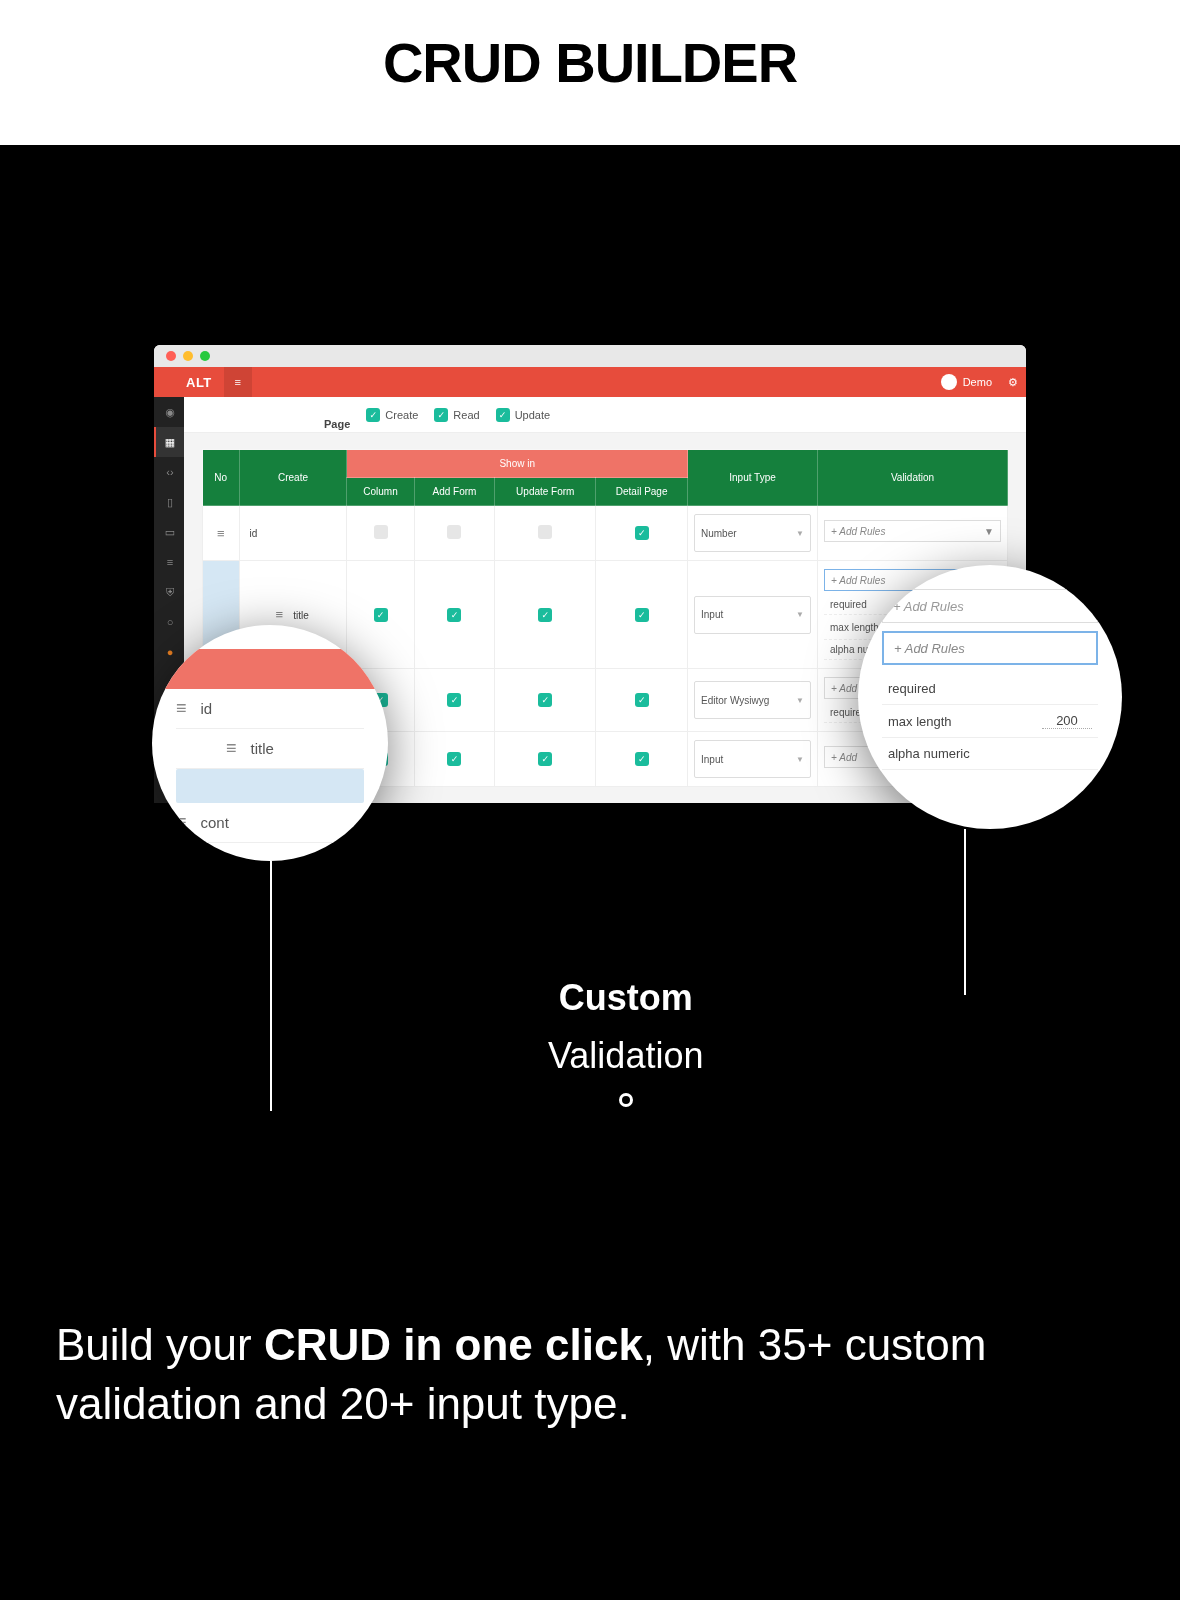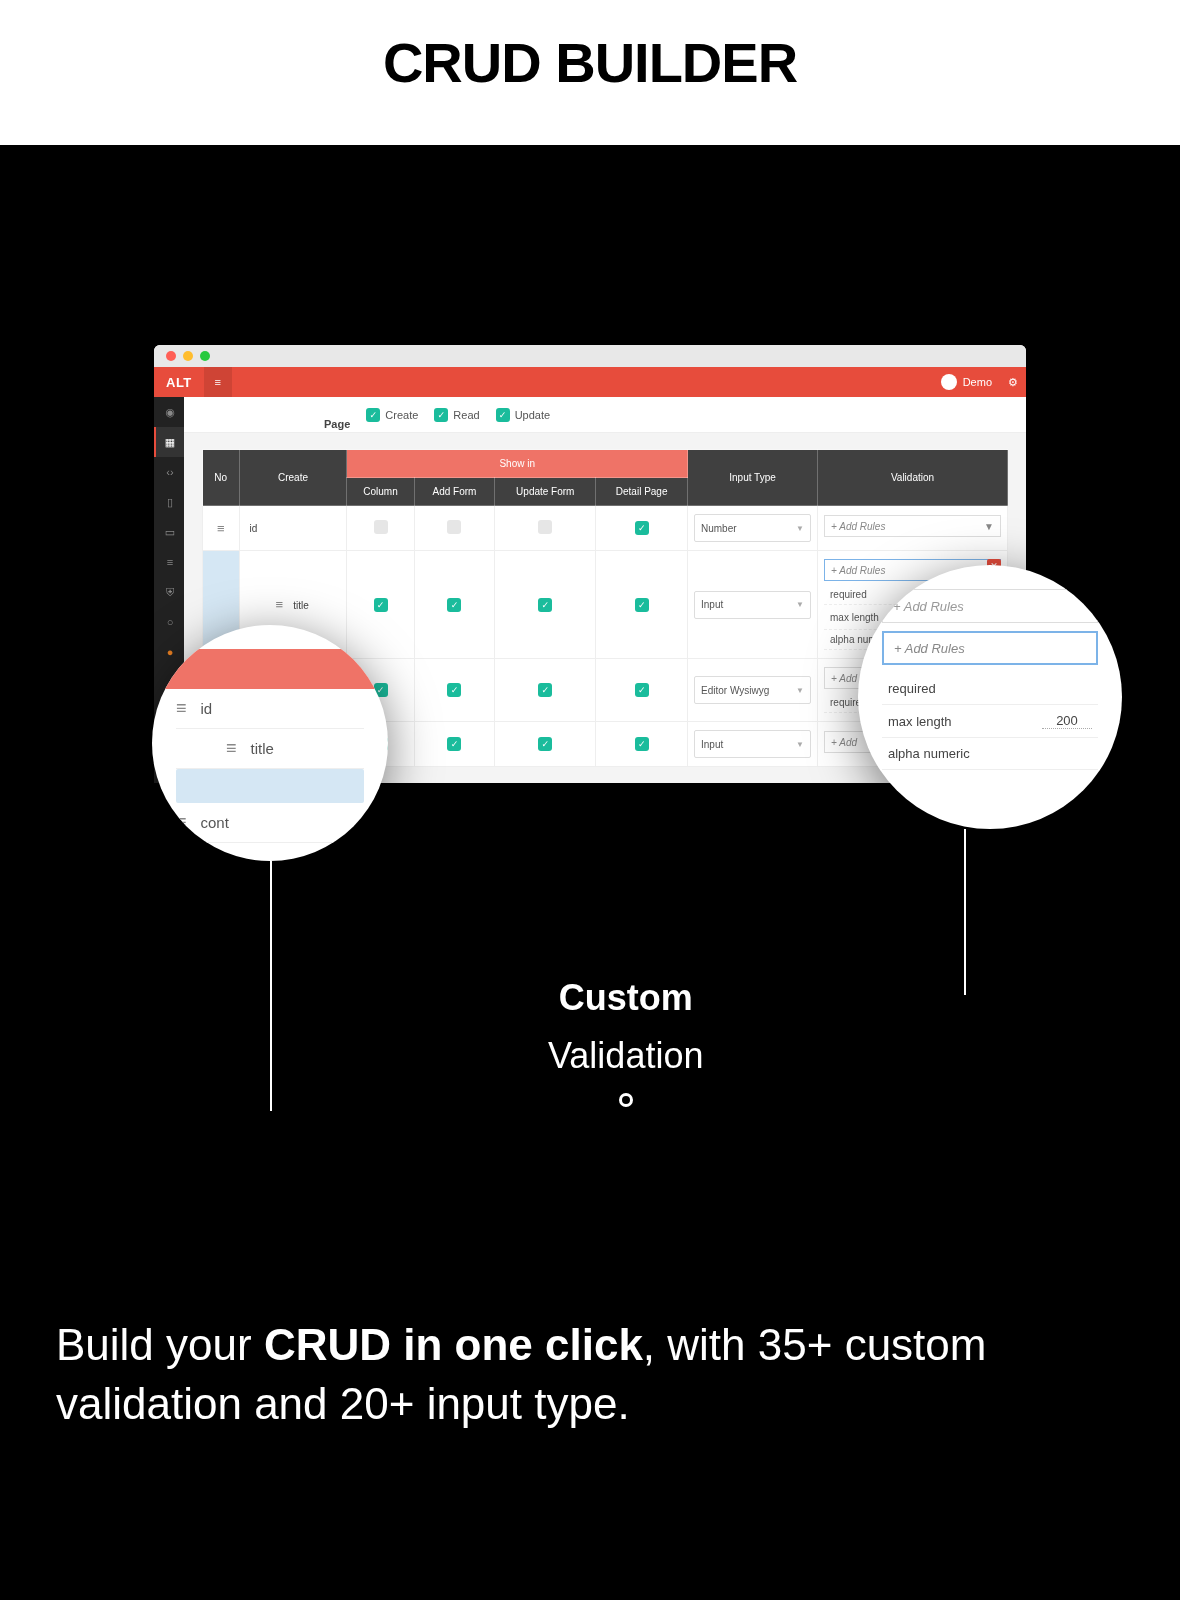--- a/index.html
+++ b/index.html
@@ -6,44 +6,44 @@
 body { font-family: -apple-system, BlinkMacSystemFont, "Segoe UI", sans-serif; background: #fff; width: 1180px; }
 .hero-white { background: #fff; padding: 30px 0 50px; text-align: center; position: relative; }
 .hero-title { font-size: 56px; font-weight: 800; letter-spacing: -1px; color: #000000; }
 .notch { position: absolute; left: 50%; transform: translateX(-50%); bottom: -28px; width: 0; height: 0; border-left: 36px solid transparent; border-right: 36px solid transparent; border-top: 30px solid #fff; }
 .black-zone { background: #000; padding: 220px 0 240px; position: relative; min-height: 1494px; }
 .window { position: absolute; left: 154px; top: 200px; width: 872px; background: #fff; border-radius: 6px 6px 0 0; overflow: hidden; box-shadow: 0 10px 40px rgba(0,0,0,.6); }
 .mac-bar { height: 22px; background: #e8e8e8; display: flex; align-items: center; gap: 7px; padding-left: 12px; }
 .mac-dot { width: 10px; height: 10px; border-radius: 50%; }
 .dot-r { background: #ff5f56; } .dot-y { background: #ffbd2e; } .dot-g { background: #27c93f; }
 .topbar { height: 30px; background: #e74c3c; display: flex; align-items: center; color: #fff; font-size: 11px; }
-.logo { font-weight: 700; font-size: 13px; padding: 0 12px; letter-spacing: .5px; }
+.logo { font-weight: 700; font-size: 13px; padding: 0 12px; letter-spacing: .5px; margin-left: 20px; }
 .burger-top { width: 28px; text-align: center; background: rgba(0,0,0,.1); height: 100%; display: flex; align-items: center; justify-content: center; }
 .top-user { margin-left: auto; display: flex; align-items: center; gap: 6px; padding-right: 8px; }
 .avatar { width: 16px; height: 16px; border-radius: 50%; background: #fff; }
 .gear-area { width: 26px; text-align: center; }
 .layout { display: flex; }
 .sidebar { width: 30px; background: #222; display: flex; flex-direction: column; }
 .side-item { height: 30px; display: flex; align-items: center; justify-content: center; color: #888; font-size: 11px; border-left: 2px solid transparent; }
 .side-item.active { border-left-color: #e74c3c; color: #fff; background: #333; }
 .main { flex: 1; background: #f4f4f4; }
 .page-row { display: flex; align-items: center; gap: 16px; height: 36px; padding-left: 140px; font-size: 11px; background: #fff; border-bottom: 1px solid #eee; }
 .page-lbl { font-weight: 600; color: #444; margin-top: 19px; }
 .chk-opt { display: flex; align-items: center; gap: 5px; color: #555; }
 .cb { width: 14px; height: 14px; border-radius: 3px; background: #1abc9c; display: inline-flex; align-items: center; justify-content: center; color: #fff; font-size: 9px; }
 .grid-wrap { padding: 16px 18px; }
 table { width: 100%; border-collapse: collapse; font-size: 10px; }
-th { background: #404040; color: #fff; font-weight: 500; padding: 8px 6px; border: 1px solid rgba(255,255,255,.25); text-align: center; }
+th { background: #15803d; color: #fff; font-weight: 500; padding: 8px 6px; border: 1px solid rgba(255,255,255,.25); text-align: center; }
 th.super { background: #ef7367; }
 td { background: #fff; border: 1px solid #eee; padding: 8px 6px; text-align: center; vertical-align: middle; }
 .drag { color: #888; font-size: 13px; }
 .fld { text-align: left; color: #444; padding-left: 10px; }
 .cb-off { width: 14px; height: 14px; border-radius: 3px; background: #e6e6e6; display: inline-block; }
 .cb-on { width: 14px; height: 14px; border-radius: 3px; background: #1abc9c; display: inline-flex; align-items: center; justify-content: center; color: #fff; font-size: 9px; }
-.sel { width: 100%; height: 28px; border: 1px solid #ddd; border-radius: 2px; background: #fff; display: flex; align-items: center; justify-content: space-between; padding: 0 6px; font-size: 10px; color: #555; }
+.sel { width: 100%; height: 38px; border: 1px solid #ddd; border-radius: 2px; background: #fff; display: flex; align-items: center; justify-content: space-between; padding: 0 6px; font-size: 10px; color: #555; }
 .sel .caret { color: #aaa; font-size: 8px; }
 .rules-box { text-align: left; }
 .add-rules { width: 100%; height: 22px; border: 1px solid #ddd; display: flex; align-items: center; justify-content: space-between; padding: 0 6px; font-size: 10px; color: #888; font-style: italic; margin-bottom: 4px; }
 .rule-line { display: flex; align-items: center; gap: 6px; padding: 4px 6px; border-bottom: 1px dashed #eee; font-size: 10px; color: #555; }
 .rule-input { margin-left: auto; width: 40px; height: 16px; border: none; border-bottom: 1px dotted #bbb; font-size: 10px; text-align: center; color: #555; }
 .del-ic { position: absolute; right: 0; top: 0; width: 14px; height: 14px; background: #e74c3c; color:#fff; font-size:9px; display:flex; align-items:center; justify-content:center; border-radius:2px;}
 .rule-zone { position: relative; }
 
 .circle { position: absolute; border-radius: 50%; background: #fff; box-shadow: 0 10px 50px rgba(0,0,0,.5); overflow: hidden; }
 .circle-left { left: 152px; top: 480px; width: 236px; height: 236px; }

